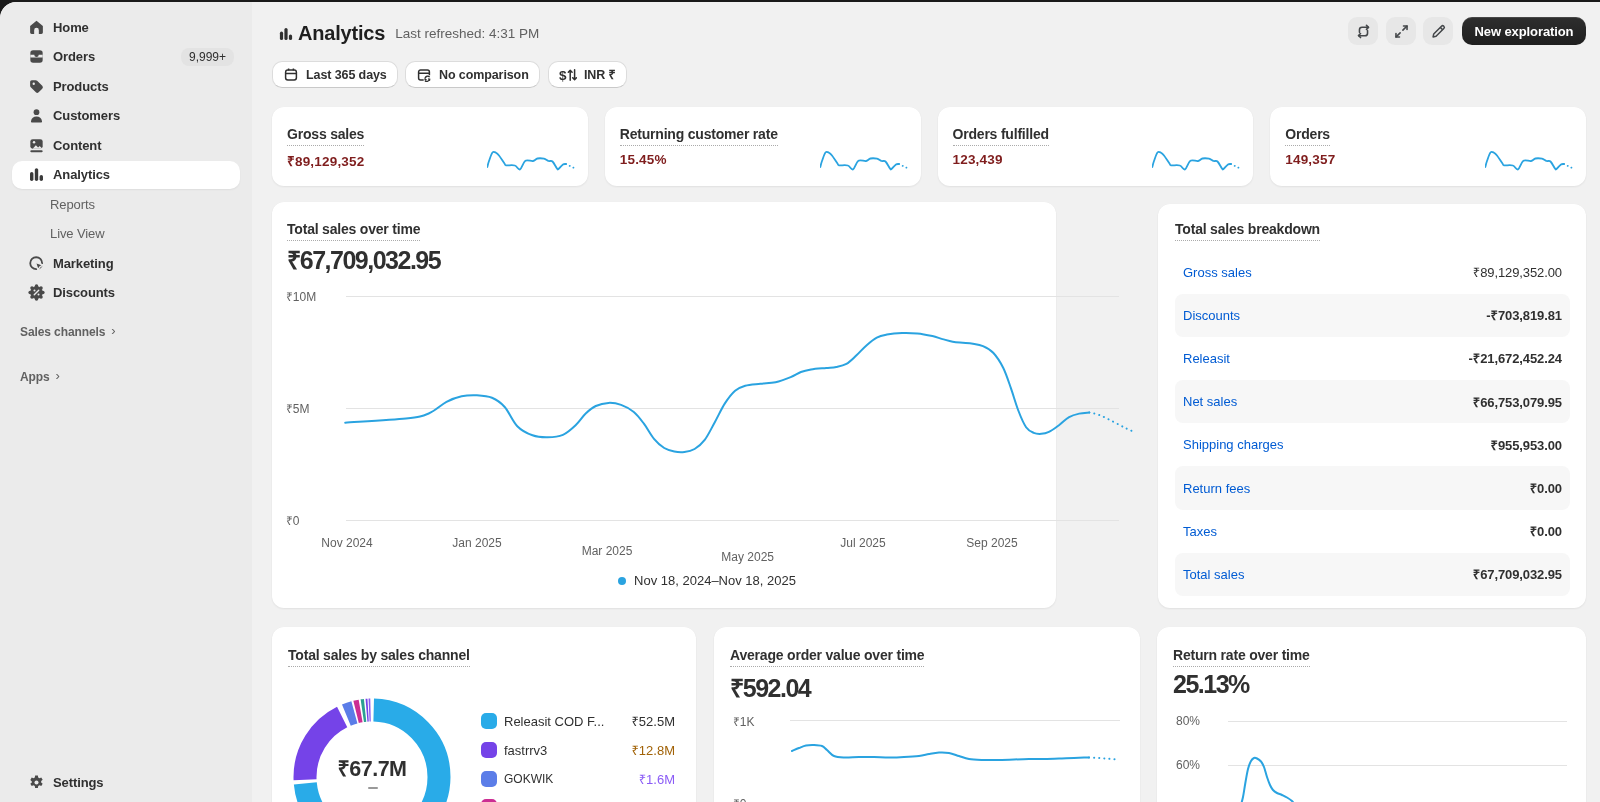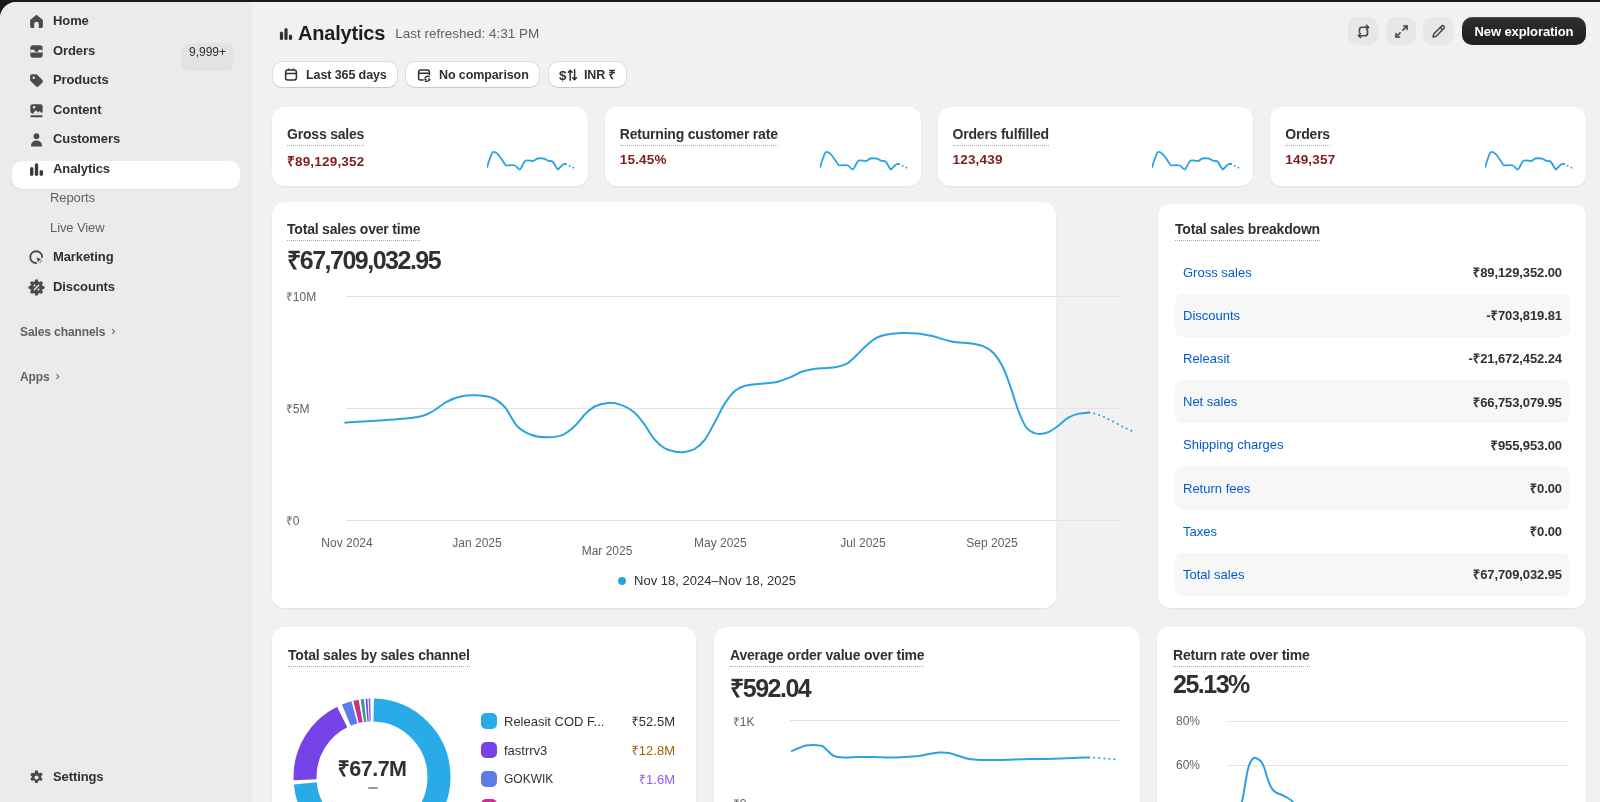--- a/index.html
+++ b/index.html
@@ -1,18 +1,18 @@
 <!DOCTYPE html>
 <html><head><meta charset="utf-8"><style>
 *{margin:0;padding:0;box-sizing:border-box}
 html,body{width:1600px;height:802px;overflow:hidden;background:#1a1a1a;font-family:"Liberation Sans",sans-serif;-webkit-font-smoothing:antialiased}
 .surface{position:absolute;top:2px;left:0;width:1600px;height:800px;background:#f1f1f1;border-top-left-radius:16px;overflow:hidden}
 .sidebar{position:absolute;left:0;top:0;width:252px;height:800px;background:#ebebeb;border-top-left-radius:16px;padding-top:11px}
 .nav{padding:0 12px}
-.ni{height:28px;margin-bottom:1.5px;display:flex;border-radius:10px;padding-left:16px;font-size:13px;font-weight:bold;color:#303030;letter-spacing:-0.1px}
+.ni{height:28px;margin-bottom:1.5px;display:flex;align-items:center;border-radius:10px;padding-left:16px;font-size:13px;font-weight:bold;color:#303030;letter-spacing:-0.1px}
 .ni svg{width:17px;height:17px;margin-right:8px;flex:none}
 .ni.sel{background:#fff;box-shadow:0 1px 2px rgba(0,0,0,.06)}
 .ni.sub{padding-left:38px;color:#616161;font-weight:normal}
 .badge{margin-left:auto;margin-right:6px;background:#e3e3e3;border-radius:8px;font-size:12px;font-weight:normal;color:#303030;padding:2px 8px;letter-spacing:0}
 .sect{height:16px;display:flex;align-items:center;padding-left:20px;font-size:12px;font-weight:bold;color:#616161;letter-spacing:-0.1px}
 .sect .chev{margin-left:6px;font-size:13px;color:#616161;font-weight:normal;transform:translateY(-1px)}
 .settings{position:absolute;left:12px;bottom:4px;width:228px}
 .main{position:absolute;left:252px;top:0;width:1348px;height:800px}
 .card{position:absolute;background:#fff;border-radius:12px;box-shadow:0 1px 2px rgba(26,26,26,.07),0 0 1px rgba(26,26,26,.04)}
 .ct{position:absolute;font-size:14px;font-weight:bold;color:#303030;letter-spacing:-0.2px;border-bottom:1.5px dotted #ababab;padding-bottom:3px;line-height:16px}
@@ -36,29 +36,29 @@
           </svg> Home</div>
     <div class="ni"><svg viewBox="0 0 16 16">
             <path fill="#4a4a4a" d="M2.2 4.8 A2.6 2.6 0 0 1 4.8 2.2 H11.2 A2.6 2.6 0 0 1 13.8 4.8 V11.2 A2.6 2.6 0 0 1 11.2 13.8 H4.8 A2.6 2.6 0 0 1 2.2 11.2 Z"></path>
             <path fill="#ebebeb" d="M2.2 6.3 H5.9 a2.1 2.1 0 0 0 4.2 0 H13.8 V8.9 H2.2 Z"></path>
           </svg> Orders <span class="badge">9,999+</span></div>
     <div class="ni"><svg viewBox="0 0 16 16">
             <path fill="#4a4a4a" d="M2 3.6 A1.6 1.6 0 0 1 3.6 2 H7.2 a2 2 0 0 1 1.4 .6 l4.8 4.8 a1.8 1.8 0 0 1 0 2.6 l-3.4 3.4 a1.8 1.8 0 0 1 -2.6 0 L2.6 8.6 A2 2 0 0 1 2 7.2 Z"></path>
             <circle cx="5.4" cy="5.4" r="1.1" fill="#ebebeb"></circle>
           </svg> Products</div>
     <div class="ni"><svg viewBox="0 0 16 16">
+            <circle cx="8" cy="4.9" r="2.7" fill="#4a4a4a"></circle>
+            <path d="M2.8 13.3 a5.3 5.3 0 0 1 10.4 0 a1 1 0 0 1 -1 1.2 H3.8 a1 1 0 0 1 -1 -1.2 Z" fill="#4a4a4a"></path>
+          </svg> Customers</div>
+    <div class="ni"><svg viewBox="0 0 16 16">
             <rect x="2.2" y="2" width="11.6" height="9" rx="2.2" fill="#4a4a4a"></rect>
             <circle cx="5.7" cy="5" r="1.15" fill="#ebebeb"></circle>
             <path d="M4.4 11 l3-3.2 2.1 2.1 1.5-1.5 2.6 2.6 z" fill="#ebebeb"></path>
             <rect x="2.2" y="12.4" width="11.6" height="1.9" rx="0.95" fill="#4a4a4a"></rect>
           </svg> Content</div>
-    <div class="ni"><svg viewBox="0 0 16 16">
-            <circle cx="8" cy="4.9" r="2.7" fill="#4a4a4a"></circle>
-            <path d="M2.8 13.3 a5.3 5.3 0 0 1 10.4 0 a1 1 0 0 1 -1 1.2 H3.8 a1 1 0 0 1 -1 -1.2 Z" fill="#4a4a4a"></path>
-          </svg> Customers</div>
     <div class="ni sel"><svg viewBox="0 0 16 16">
             <rect x="1.9" y="5.6" width="3.2" height="8.4" rx="1.6" fill="#3a3a3a"></rect>
             <rect x="6.4" y="2" width="3.2" height="12" rx="1.6" fill="#3a3a3a"></rect>
             <rect x="10.9" y="8.4" width="3.2" height="5.6" rx="1.6" fill="#3a3a3a"></rect>
           </svg> Analytics</div>
     <div class="ni sub">Reports</div>
     <div class="ni sub">Live View</div>
     <div class="ni" style="margin-top:1px"><svg viewBox="0 0 16 16">
             <circle cx="7.7" cy="7.7" r="5.6" fill="none" stroke="#4a4a4a" stroke-width="1.7"></circle>
             <path d="M7 7 L14.2 9.4 L11.2 11.2 L9.4 14.2 Z" fill="#4a4a4a" stroke="#ebebeb" stroke-width="1.3" stroke-linejoin="round"></path>
@@ -185,39 +185,39 @@
 <div class="bigv" style="left:15px;top:40px">₹67,709,032.95</div>
 <div class="axlab" style="left:14px;top:86px">₹10M</div>
 <div class="axlab" style="left:14px;top:198px">₹5M</div>
 <div class="axlab" style="left:14px;top:310px">₹0</div>
 <div class="gline" style="left:74px;top:94px;width:773px"></div>
 <div class="gline" style="left:74px;top:206px;width:773px"></div>
 <div class="gline" style="left:74px;top:318px;width:773px"></div>
 <div class="axlab" style="left:35px;top:334px;width:80px;text-align:center">Nov 2024</div>
         <div class="axlab" style="left:165px;top:334px;width:80px;text-align:center">Jan 2025</div>
         <div class="axlab" style="left:295px;top:342px;width:80px;text-align:center">Mar 2025</div>
-        <div class="axlab" style="left:422px;top:334px;width:80px;text-align:left">May 2025</div>
+        <div class="axlab" style="left:422px;top:348px;width:80px;text-align:right">May 2025</div>
         <div class="axlab" style="left:551px;top:334px;width:80px;text-align:center">Jul 2025</div>
         <div class="axlab" style="left:680px;top:334px;width:80px;text-align:center">Sep 2025</div>
 <svg style="position:absolute;left:0;top:0" width="870" height="406">
           <path d="M73.2,220.7 C83.3,220.0 120.1,218.1 134.0,216.6 C147.9,215.1 149.9,214.3 156.7,211.5 C163.4,208.7 169.0,202.8 174.5,199.9 C180.0,197.0 184.5,195.4 189.6,194.3 C194.7,193.2 199.7,193.1 204.8,193.3 C209.9,193.6 215.3,193.9 220.0,195.8 C224.7,197.8 228.5,200.3 232.7,205.0 C236.9,209.7 240.7,219.5 245.3,224.2 C249.9,228.9 255.4,231.5 260.5,233.3 C265.6,235.2 270.6,235.4 275.7,235.3 C280.8,235.2 286.2,234.8 290.9,232.8 C295.5,230.8 299.8,226.8 303.6,223.2 C307.4,219.6 310.3,214.7 313.7,211.5 C317.1,208.3 320.0,205.8 323.8,204.0 C327.6,202.2 332.3,201.1 336.5,200.9 C340.7,200.7 344.9,201.4 349.1,202.9 C353.3,204.4 358.0,206.9 361.8,210.0 C365.6,213.1 368.5,217.2 371.9,221.7 C375.3,226.2 378.6,232.8 382.0,236.9 C385.4,241.0 388.8,243.9 392.2,246.0 C395.6,248.1 398.9,248.8 402.3,249.5 C405.7,250.2 409.0,250.4 412.4,250.0 C415.8,249.6 419.2,249.0 422.6,247.0 C426.0,245.0 429.3,242.4 432.7,237.9 C436.1,233.4 439.4,226.3 442.8,220.2 C446.2,214.1 449.5,206.6 452.9,201.4 C456.3,196.2 459.7,191.8 463.1,188.8 C466.5,185.9 469.0,184.9 473.2,183.7 C477.4,182.5 483.3,182.3 488.4,181.7 C493.5,181.1 498.6,181.3 503.6,180.2 C508.7,179.1 514.5,176.8 518.7,175.1 C522.9,173.4 525.5,171.3 528.9,170.0 C532.3,168.7 534.8,168.2 539.0,167.5 C543.2,166.8 550.0,166.4 554.2,166.0 C558.4,165.6 560.9,165.7 564.3,165.0 C567.7,164.3 571.0,163.8 574.4,161.9 C577.8,160.0 581.1,156.4 584.5,153.3 C587.9,150.2 591.3,146.1 594.7,143.2 C598.1,140.2 601.4,137.4 604.8,135.6 C608.2,133.8 610.7,133.4 614.9,132.6 C619.1,131.8 625.0,131.2 630.1,131.0 C635.2,130.8 640.2,131.0 645.3,131.5 C650.3,132.0 656.2,133.2 660.4,134.1 C664.6,135.0 667.1,136.2 670.5,137.1 C673.9,138.0 677.3,139.1 680.7,139.7 C684.1,140.3 687.4,140.4 690.8,140.7 C694.2,141.0 697.5,141.1 700.9,141.7 C704.3,142.3 707.6,142.7 711.0,144.2 C714.4,145.7 717.8,147.2 721.2,150.8 C724.6,154.4 728.3,160.1 731.3,166.0 C734.2,171.9 736.4,179.0 738.9,186.2 C741.4,193.4 744.0,202.5 746.5,209.0 C749.0,215.5 751.6,221.6 754.1,225.2 C756.6,228.8 759.2,229.7 761.7,230.8 C764.2,231.9 766.8,232.0 769.3,231.8 C771.8,231.6 773.9,231.2 776.9,229.8 C779.9,228.4 783.6,225.6 787.0,223.2 C790.4,220.8 793.7,217.0 797.1,215.1 C800.5,213.2 803.8,212.4 807.2,211.6 C810.6,210.8 815.6,210.7 817.3,210.5" fill="none" stroke="#2aa3e0" stroke-width="2" stroke-linecap="round"></path>
           <path d="M817.3,210.5 C819.0,210.9 823.7,211.7 827.5,213.1 C831.3,214.5 835.9,217.0 840.1,219.1 C844.3,221.2 849.0,223.8 852.8,225.7 C856.6,227.6 861.2,229.5 862.9,230.3" fill="none" stroke="#2aa3e0" stroke-width="2" stroke-linecap="round" stroke-dasharray="0.1 5"></path>
         </svg>
 <div style="position:absolute;left:0;top:371px;width:870px;display:flex;align-items:center;justify-content:center">
           <span style="width:8px;height:8px;border-radius:50%;background:#2aa3e0;margin-right:8px"></span>
           <span style="font-size:13px;color:#303030">Nov 18, 2024–Nov 18, 2025</span>
         </div>
 </div>
 
   <div class="card" style="left:906px;top:202px;width:428px;height:404px">
 <div class="ct" style="left:17px;top:17px">Total sales breakdown</div>
 <div style="position:absolute;left:17px;top:46.5px;width:395px">
           <div style="height:43.2px;display:flex;align-items:center;justify-content:space-between;padding:0 8px;">
             <span style="font-size:13px;color:#005bd3">Gross sales</span>
-            <span style="font-size:13px;font-weight:bold;color:#303030;letter-spacing:-0.1px">₹89,129,352.00</span>
+            <span style="font-size:13px;font-weight:normal;color:#303030;letter-spacing:-0.1px">₹89,129,352.00</span>
           </div>
           <div style="height:43.2px;display:flex;align-items:center;justify-content:space-between;padding:0 8px;background:#f7f7f7;border-radius:8px;">
             <span style="font-size:13px;color:#005bd3">Discounts</span>
             <span style="font-size:13px;font-weight:bold;color:#303030;letter-spacing:-0.1px">-₹703,819.81</span>
           </div>
           <div style="height:43.2px;display:flex;align-items:center;justify-content:space-between;padding:0 8px;">
             <span style="font-size:13px;color:#005bd3">Releasit</span>
             <span style="font-size:13px;font-weight:bold;color:#303030;letter-spacing:-0.1px">-₹21,672,452.24</span>
           </div>
           <div style="height:43.2px;display:flex;align-items:center;justify-content:space-between;padding:0 8px;background:#f7f7f7;border-radius:8px;">

